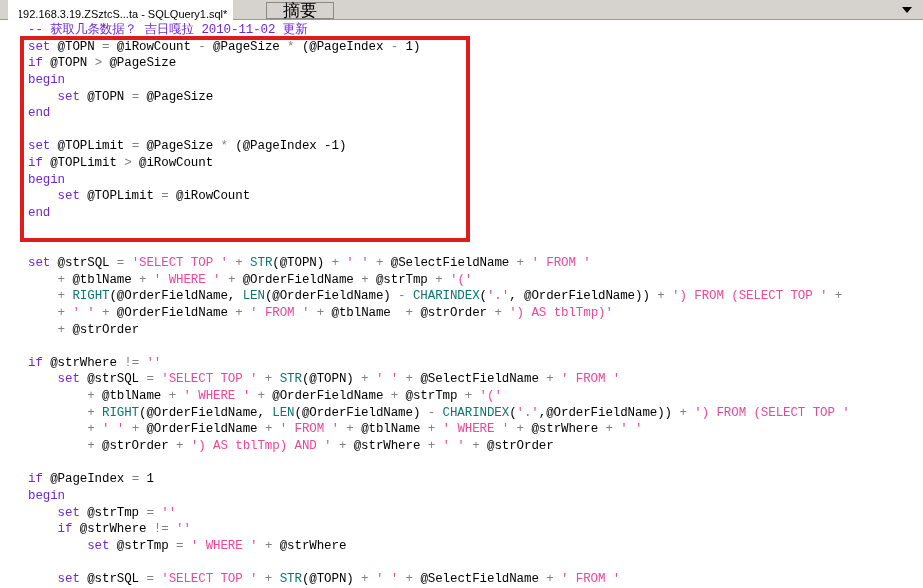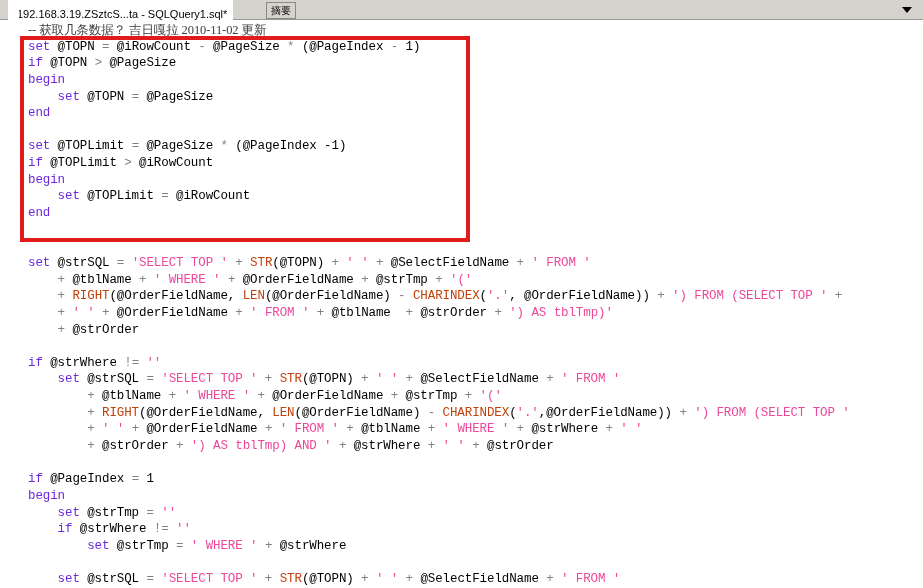--- a/index.html
+++ b/index.html
@@ -51,24 +51,24 @@
     background: #ffffff;
     clip-path: polygon(100% 0, 100% 100%, 0 100%);
   }
   #tab-summary {
     position: absolute;
     left: 266px;
     top: 2px;
     height: 15px;
     background: #d6d3ce;
     border: 1px solid #8a8a84;
-    padding: 0 4px;
+    padding: 0 16px;
     display: flex;
     align-items: center;
-    font-size: 10px;
+    font-size: 17px;
     color: #000000;
     white-space: nowrap;
   }
   #tab-dropdown {
     position: absolute;
     right: 10px;
     top: 4px;
     width: 13px;
     height: 12px;
     display: flex;
@@ -99,25 +99,25 @@
     font-family: "Liberation Mono", "DejaVu Sans Mono", monospace;
     font-size: 12.5px;
     line-height: 16.65px;
     white-space: pre;
     color: #000000;
     letter-spacing: -0.1px;
   }
   .ln { height: 16.65px; }
 
   
-  .cm  { color: #404040; font-family: Liberation Serif, serif; }           
+  .cm  { color: #6d28d9; }           
   .kw  { color: #6d28d9; }           
   .var { color: #000000; }           
   .str { color: #ec4899; }           
-  .fn  { color: #c2410c; }           
+  .fn  { color: #0f766e; }           
   .op  { color: #808080; }           
 
   
   #redbox {
     position: absolute;
     left: 20px;
     top: 16px;
     width: 450px;
     height: 206px;
     border: 4px solid #e01b1b;

